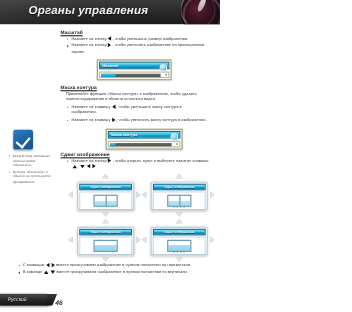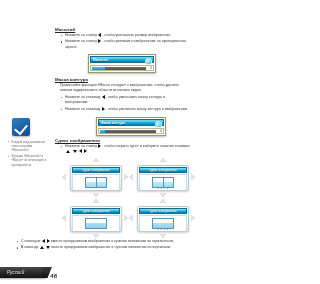--- a/index.html
+++ b/index.html
@@ -202,20 +202,28 @@
     position:absolute;right:-4px;top:0;width:10px;height:11px;
     background:linear-gradient(180deg,#3a3a3a,#111);
     clip-path:polygon(0 0,100% 0,55% 100%,0 100%);
   }
 </style>
 </head>
 <body>
 
 <div class="page">
 
+  <div class="header">
+    <div class="header-sheen"></div>
+    <div class="header-title">Органы управления</div>
+    <div class="lens"></div>
+    <div class="lens-arc"></div>
+    <div class="lens-ring"></div>
+    <div class="lens-glint"></div>
+  </div>
 
   <div class="content">
 
     <div class="sec-head" style="left:55px;top:5px;">Масштаб</div>
 
     <div class="bullets" style="left:60px;top:11px;width:130px;">
       <div class="bullet">
         <span>Нажмите на кнопку</span><span class="key key-left"></span><span>, чтобы уменьшить размер изображения.</span>
       </div>
       <div class="bullet">

